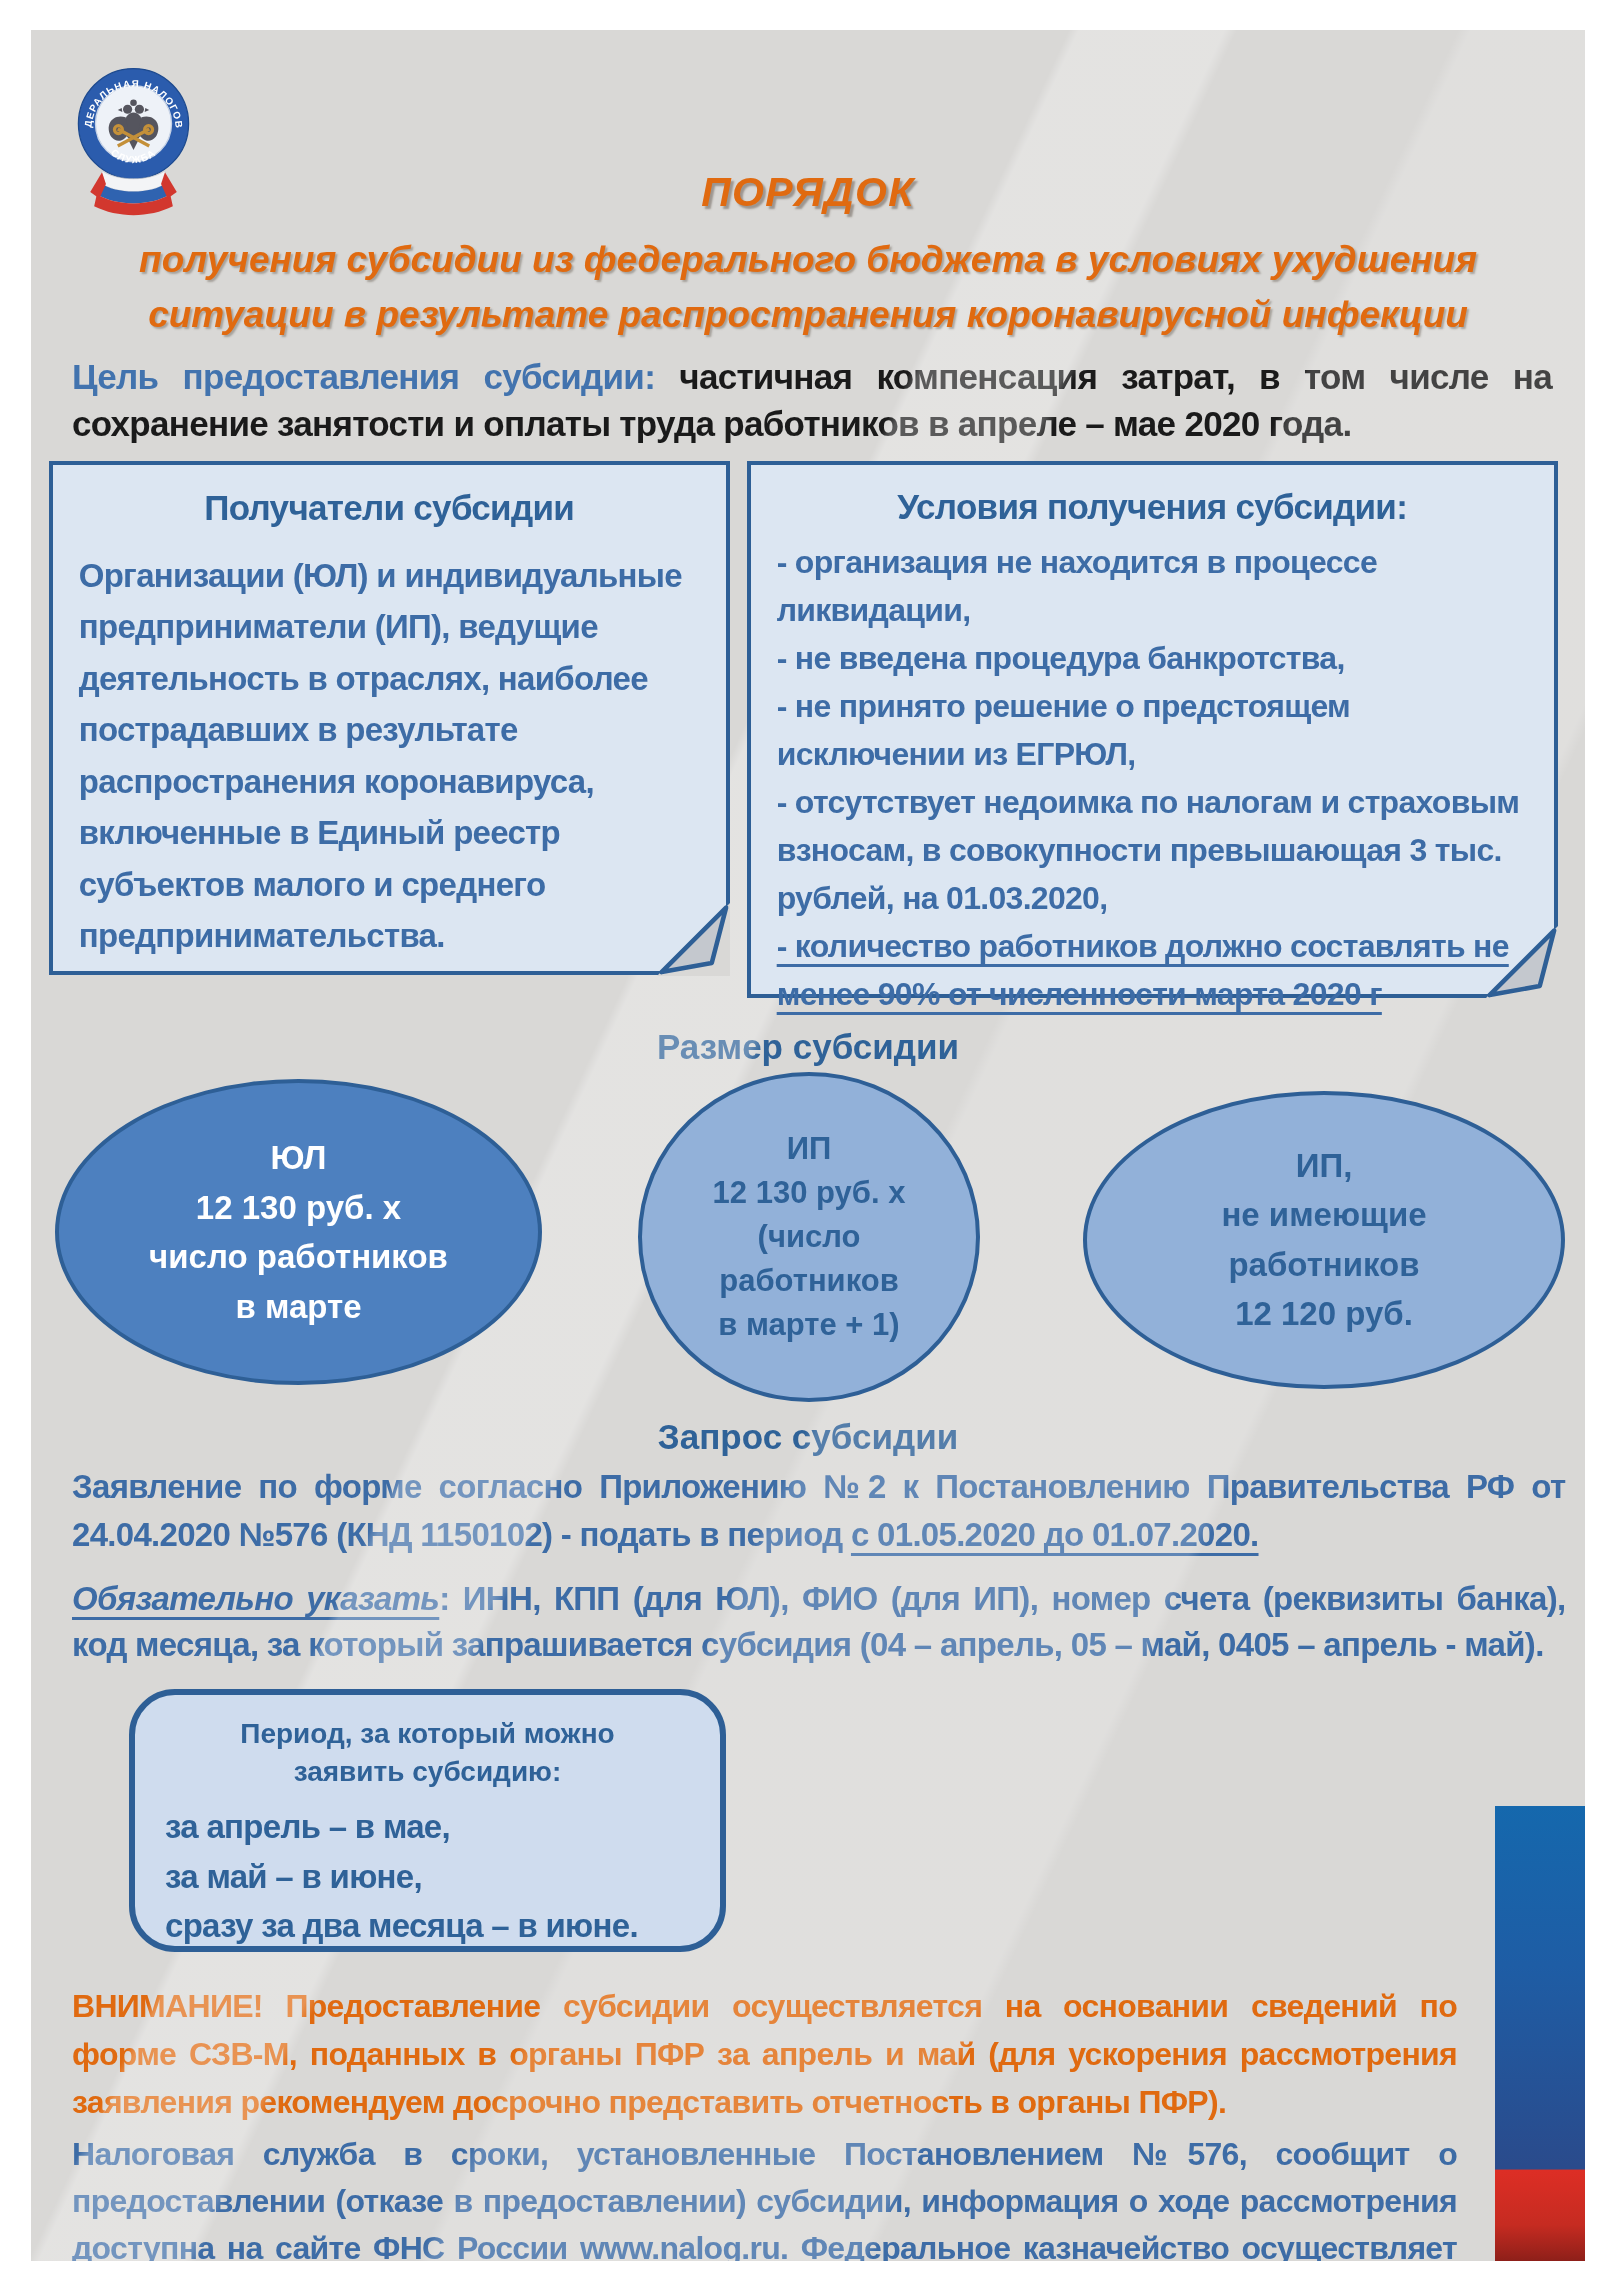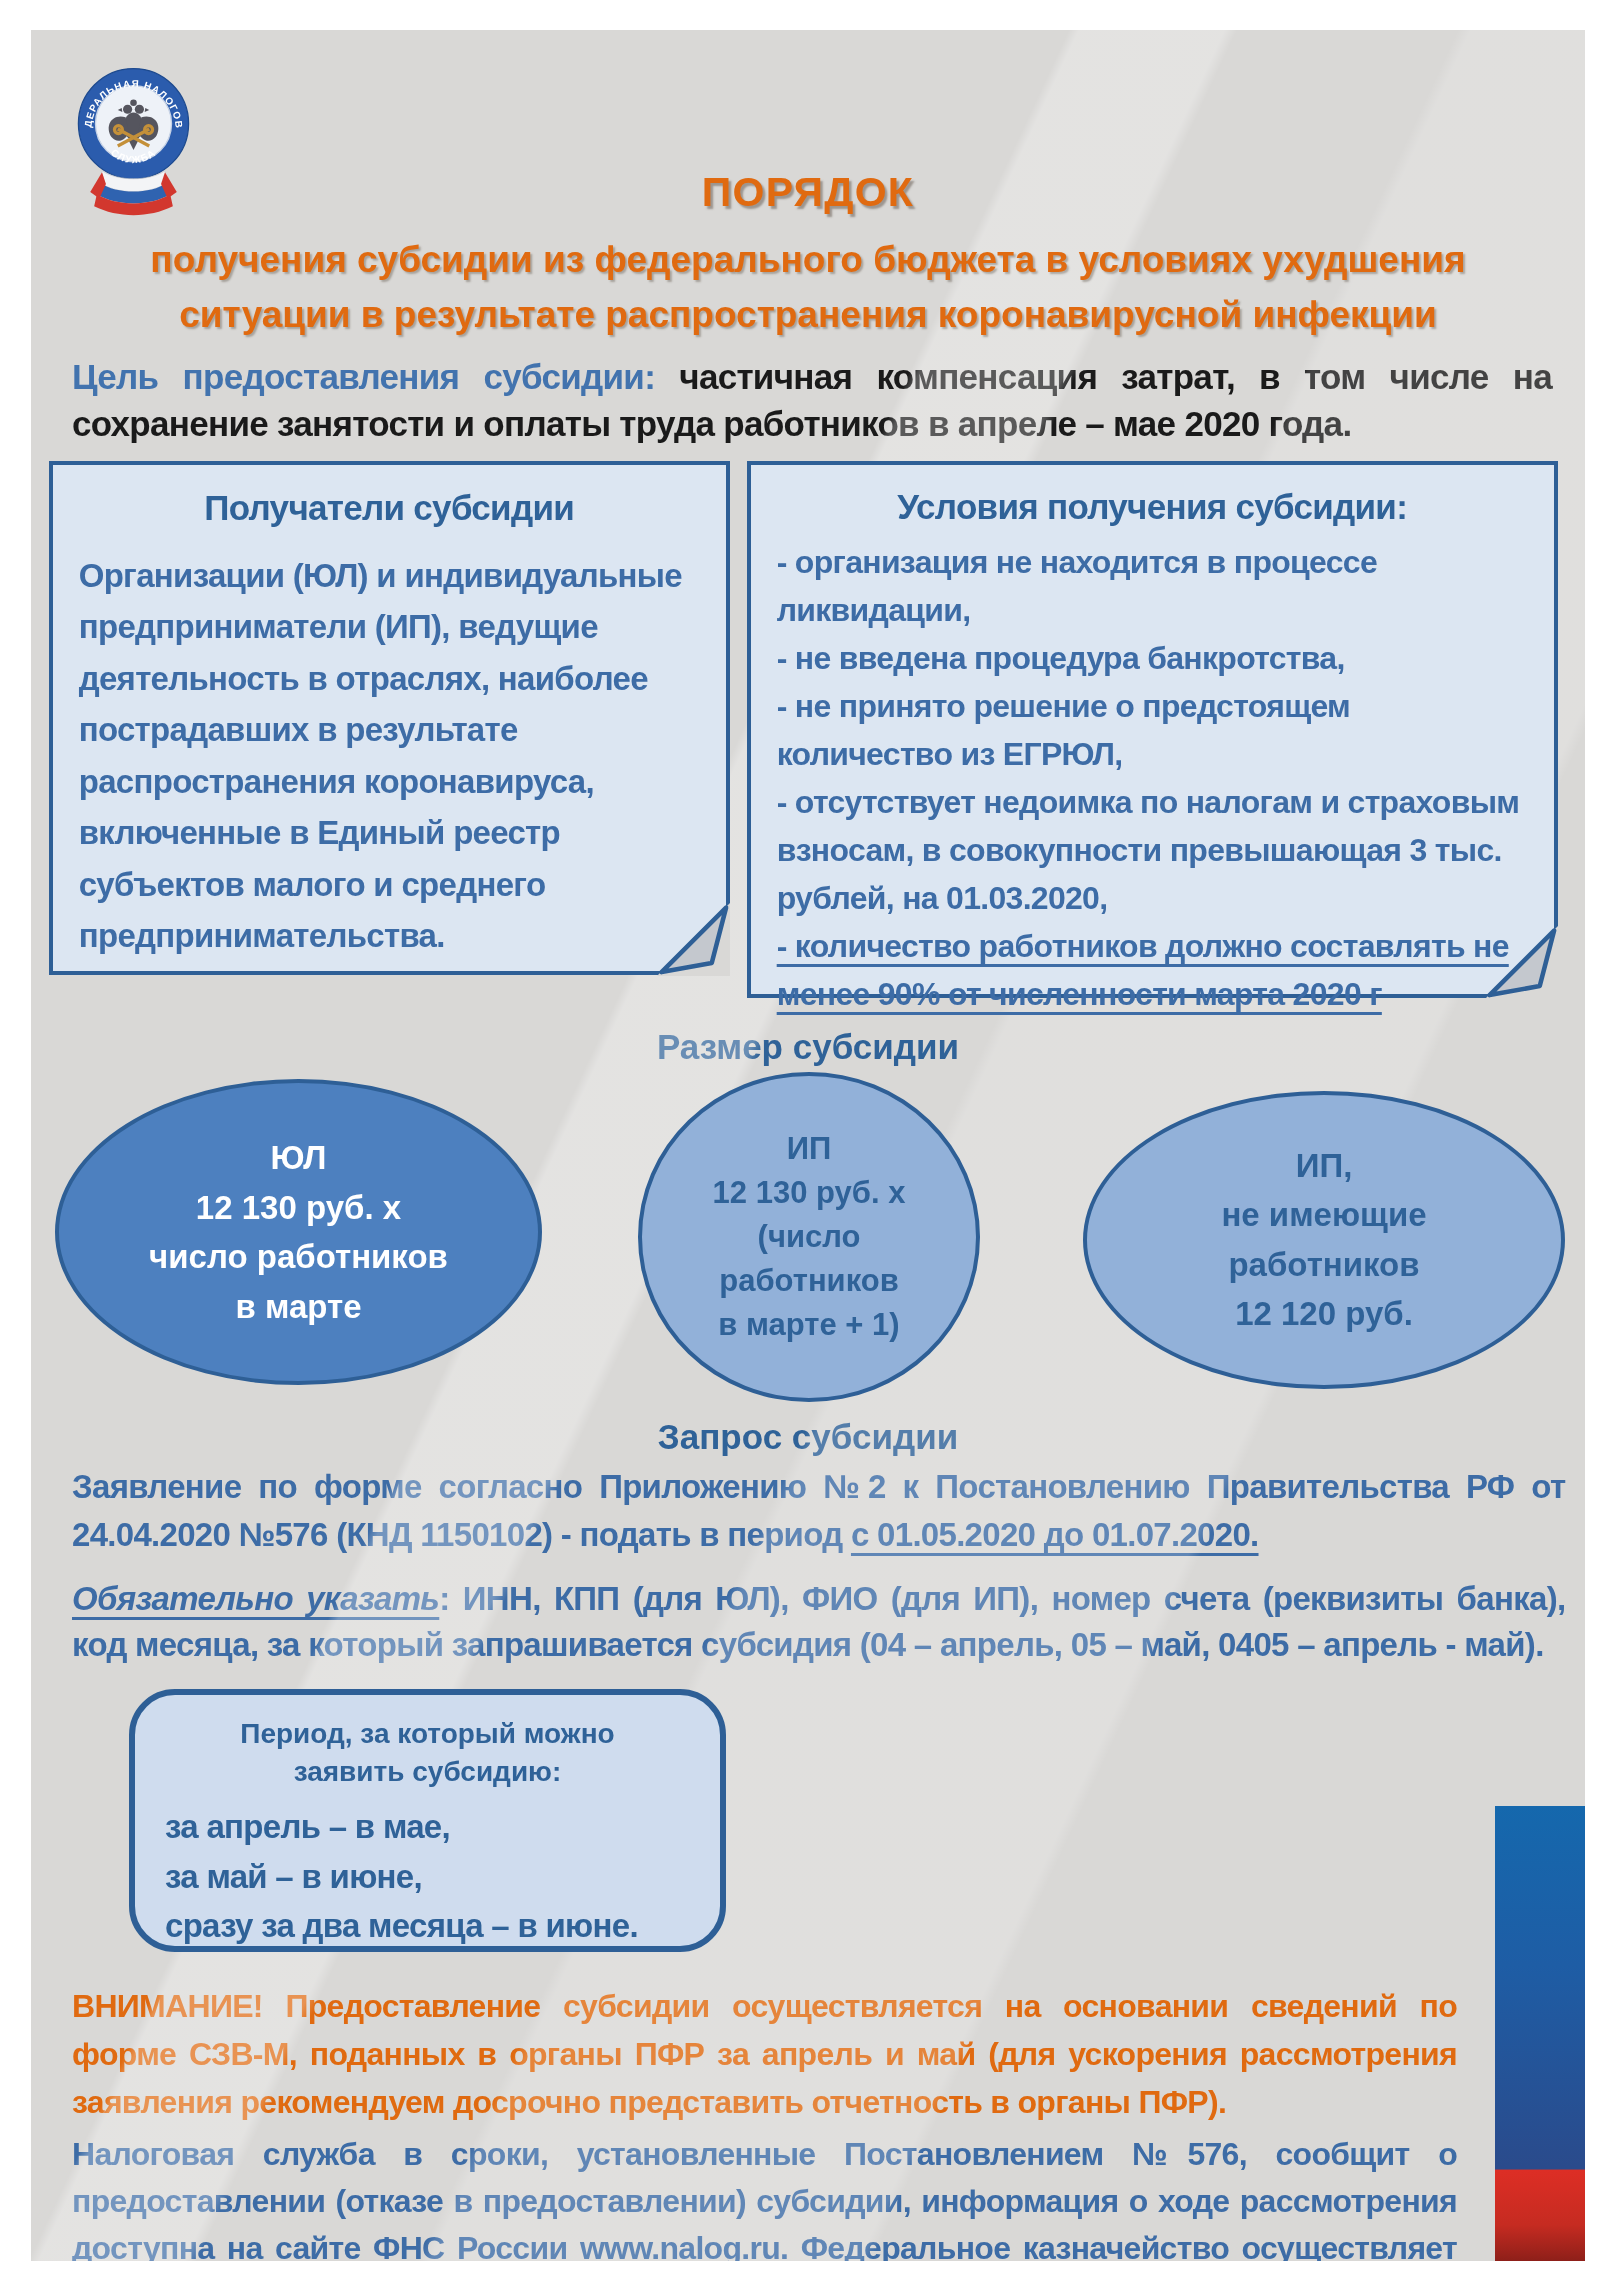--- a/index.html
+++ b/index.html
@@ -3,21 +3,21 @@
 <meta charset="utf-8">
 <style>
   html,body{margin:0;padding:0;background:#ffffff;}
   .sheet{position:relative;width:1623px;height:2295px;background:#ffffff;font-family:"Liberation Sans",sans-serif;overflow:hidden;}
   .content{position:absolute;left:31px;top:30px;width:1554px;height:2231px;background:#d9d8d6;font-weight:700;overflow:hidden;}
   .content::before{content:"";position:absolute;inset:0;pointer-events:none;
      background:linear-gradient(115deg,rgba(255,255,255,0) 40%,rgba(255,255,255,.28) 40.4%,rgba(255,255,255,.28) 46%,rgba(255,255,255,0) 46.5%),
                 linear-gradient(115deg,rgba(255,255,255,0) 55%,rgba(255,255,255,.18) 55.5%,rgba(255,255,255,.18) 72%,rgba(255,255,255,0) 72.5%);}
   .header-row{position:absolute;top:36px;left:46px;display:flex;align-items:flex-start;gap:29px;z-index:2;}
   .org-title{margin-top:38px;font-size:37px;color:#7d7d7d;letter-spacing:0.7px;}
-  .title-block{padding-top:139px;text-align:center;position:relative;z-index:1;}
+  .title-block{padding-top:139px;text-align:center;position:relative;z-index:1;font-style:italic;}
   .poriadok{font-size:41px;color:#e06a10;letter-spacing:1.3px;text-shadow:2.6px 2.6px 2px rgba(105,95,85,.55);}
   .subtitle{margin-top:15.7px;font-size:37px;line-height:1.5;color:#e06a10;white-space:pre-line;text-shadow:2px 2px 2px rgba(105,95,85,.45);}
   .goal{margin:11.8px 33px 0 41px;font-size:35px;line-height:1.32;text-align:justify;letter-spacing:-0.7px;}
   .goal .lead{color:#4273ae;}
   .goal .rest{color:#1a1a1a;}
   .boxes-row{display:flex;gap:17px;margin:14.4px 15px 0 17.7px;position:relative;z-index:1;}
   .note-box{position:relative;background:#dce6f2;border:4.6px solid #2e5f96;box-sizing:border-box;color:#3d6ca6;padding:15.7px 26px 6.5px;}
   .box-title{text-align:center;color:#2f6298;margin-bottom:14.4px;}
   .box-recipients{width:681px;height:514px;font-size:33px;line-height:1.56;letter-spacing:-0.7px;}
   .box-recipients .box-title{font-size:35px;}
@@ -114,21 +114,21 @@
         <div>Организации (ЮЛ) и индивидуальные предприниматели (ИП), ведущие деятельность в отраслях, наиболее пострадавших в результате распространения коронавируса, включенные в Единый реестр субъектов малого и среднего предпринимательства.</div>
         <svg class="fold" viewBox="0 0 112 112">
           <polygon points="112,0 112,112 0,112" fill="#d9d8d6"></polygon>
           <polygon points="106,7 7,106 84,92" fill="#c4c8ce" stroke="#2e5f96" stroke-width="7" stroke-linejoin="round"></polygon>
         </svg>
       </div>
       <div class="note-box box-conditions">
         <div class="box-title">Условия получения субсидии:</div>
         <div>- организация не находится в процессе ликвидации,</div>
         <div>- не введена процедура банкротства,</div>
-        <div>- не принято решение о предстоящем количество из ЕГРЮЛ,</div>
+        <div>- не принято решение о предстоящем исключении из ЕГРЮЛ,</div>
         <div>- отсутствует недоимка по налогам и страховым взносам, в совокупности превышающая 3 тыс. рублей, на 01.03.2020,</div>
         <div class="cond-underline">- количество работников должно составлять не менее 90% от  численности марта 2020 г</div>
         <svg class="fold" viewBox="0 0 112 112">
           <polygon points="112,0 112,112 0,112" fill="#d9d8d6"></polygon>
           <polygon points="106,7 7,106 84,92" fill="#c4c8ce" stroke="#2e5f96" stroke-width="7" stroke-linejoin="round"></polygon>
         </svg>
       </div>
     </div>
 
     <div class="size-title">Размер субсидии</div>

